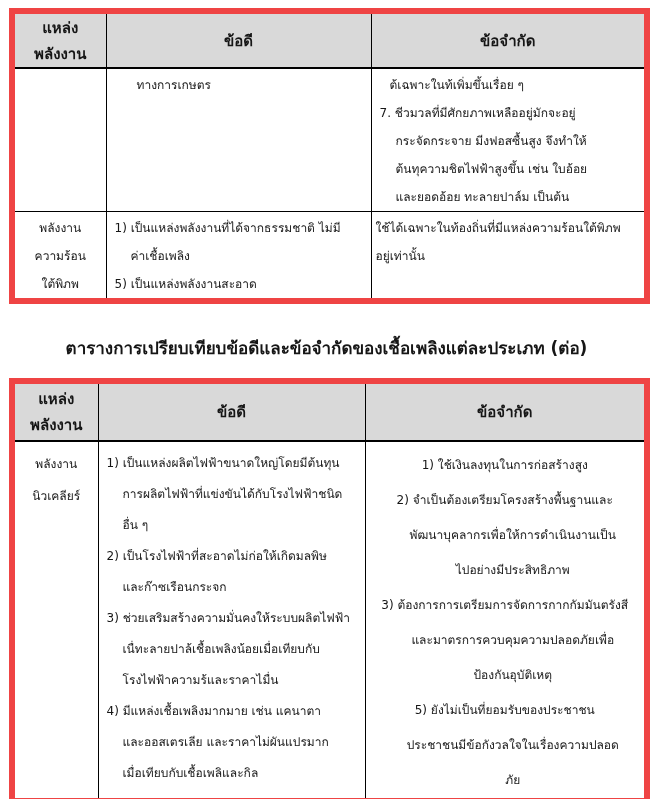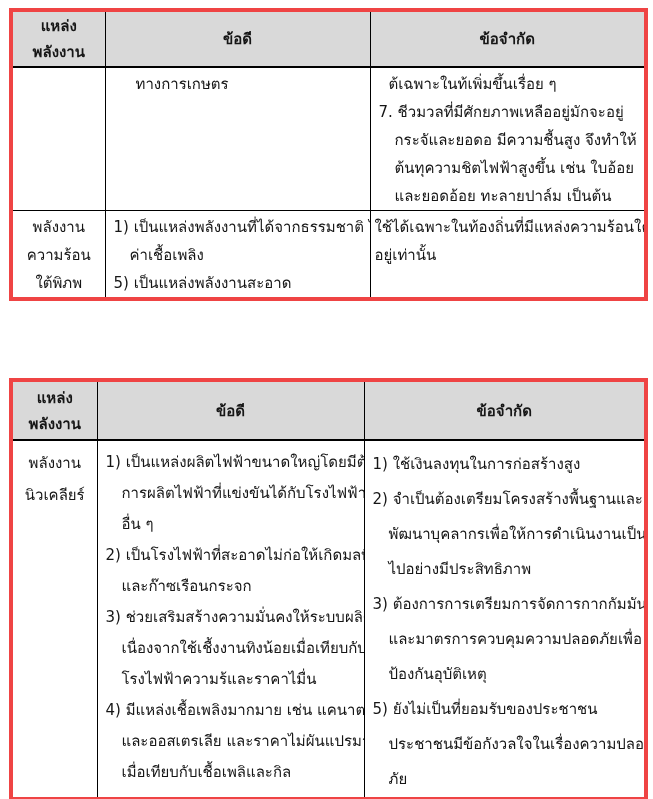--- a/index.html
+++ b/index.html
@@ -7,21 +7,21 @@
     width:653px;height:799px;overflow:hidden;
     font-family:"DejaVu Sans","Liberation Sans",sans-serif;
     color:#161616;
   }
   .page{position:relative;width:653px;height:799px;background:#fff;}
 
   table.tbl{
     border-collapse:collapse;
     table-layout:fixed;
     position:absolute;left:9px;
-    border:4px solid #ef4444;
+    border:6px solid #ef4444;
   }
   .tbl1{top:8px;width:635px;}
   .tbl2{top:378px;width:635px;}
   .tbl th,.tbl td{
     border:1px solid #000;
     padding:0;vertical-align:top;overflow:hidden;
   }
   .tbl th{
     background:#d9d9d9;
     font-weight:bold;font-size:15px;
@@ -29,32 +29,32 @@
     border-bottom:2px solid #000;
   }
   .tbl1 tr.head{height:57px;}
   .tbl2 tr.head{height:60px;}
   .tbl1 tr.r1{height:140px;}
   .tbl1 tr.r2{height:88px;}
   .tbl2 tr.r1{height:353px;}
 
   .hline{line-height:26px;}
 
-  .lines{padding:2px 8px 0 8px;font-size:15px;}
+  .lines{padding:2px 8px 0 8px;font-size:12px;}
   .ln{line-height:28px;white-space:nowrap;}
   .ln.cont{padding-left:16px;}
   .ln.cont-sm{padding-left:10px;}
   .ln.cont-lg{padding-left:22px;}
 
   td.src{text-align:center;}
   td.src .lines{padding-left:2px;padding-right:2px;}
 
   .tbl2 td .lines{padding-top:6px;}
   .tbl2 td.mid .ln{line-height:31px;}
-  .tbl2 td.lim .ln{line-height:35px;}
+  .tbl2 td.lim .ln{line-height:35px;text-align:center;}
   .tbl2 td.src .ln{line-height:32px;}
   .tbl1 tr.r2 .ln{line-height:28px;}
 
   .caption{
     position:absolute;left:0;top:334px;width:653px;
     text-align:center;font-weight:bold;font-size:17px;line-height:28px;
   }
 </style>
 </head>
 <body>
@@ -80,21 +80,21 @@
       <td class="src"></td>
       <td class="mid">
         <div class="lines">
           <div class="ln cont-lg">ทางการเกษตร</div>
         </div>
       </td>
       <td class="lim">
         <div class="lines">
           <div class="ln cont-sm">ต้เฉพาะในท้เพิ่มขึ้นเรื่อย ๆ</div>
           <div class="ln">7. ชีวมวลที่มีศักยภาพเหลืออยู่มักจะอยู่</div>
-          <div class="ln cont">กระจัและยอดอ มีความชื้นสูง จึงทำให้</div>
+          <div class="ln cont">กระจัดกระจาย มีงฟอสซื้นสูง จึงทำให้</div>
           <div class="ln cont">ต้นทุความชิตไฟฟ้าสูงขึ้น เช่น  ใบอ้อย</div>
           <div class="ln cont">และยอดอ้อย ทะลายปาล์ม เป็นต้น</div>
         </div>
       </td>
     </tr>
     <tr class="r2">
       <td class="src">
         <div class="lines">
           <div class="ln">พลังงาน</div>
           <div class="ln">ความร้อน</div>
@@ -111,20 +111,21 @@
       <td class="lim">
         <div class="lines" style="padding-left:4px;">
           <div class="ln">ใช้ได้เฉพาะในท้องถิ่นที่มีแหล่งความร้อนใต้พิภพ</div>
           <div class="ln">อยู่เท่านั้น</div>
         </div>
       </td>
     </tr>
   </tbody>
     </table>
 
+  <div class="caption">ตารางการเปรียบเทียบข้อดีและข้อจำกัดของเชื้อเพลิงแต่ละประเภท (ต่อ)</div>
 
   <table class="tbl tbl2">
     <colgroup>
         <col style="width:86px">
         <col style="width:267px">
         <col style="width:282px">
       </colgroup>
     <tbody>
         <tr class="head">
       <th>
@@ -142,21 +143,21 @@
         </div>
       </td>
       <td class="mid">
         <div class="lines">
           <div class="ln">1) เป็นแหล่งผลิตไฟฟ้าขนาดใหญ่โดยมีต้นทุน</div>
           <div class="ln cont">การผลิตไฟฟ้าที่แข่งขันได้กับโรงไฟฟ้าชนิด</div>
           <div class="ln cont">อื่น ๆ</div>
           <div class="ln">2) เป็นโรงไฟฟ้าที่สะอาดไม่ก่อให้เกิดมลพิษ</div>
           <div class="ln cont">และก๊าซเรือนกระจก</div>
           <div class="ln">3) ช่วยเสริมสร้างความมั่นคงให้ระบบผลิตไฟฟ้า</div>
-          <div class="ln cont">เนื่องจากใช้เชื้งงานทิงน้อยเมื่อเทียบกับ</div>
+          <div class="ln cont">เนื่ทะลายปาล้เชื้อเพลิงน้อยเมื่อเทียบกับ</div>
           <div class="ln cont">โรงไฟฟ้าความร้และราคาไมื่น</div>
           <div class="ln">4) มีแหล่งเชื้อเพลิงมากมาย เช่น แคนาตา</div>
           <div class="ln cont">และออสเตรเลีย และราคาไม่ผันแปรมาก</div>
           <div class="ln cont">เมื่อเทียบกับเชื้อเพลิและกิล</div>
         </div>
       </td>
       <td class="lim">
         <div class="lines">
           <div class="ln">1) ใช้เงินลงทุนในการก่อสร้างสูง</div>
           <div class="ln">2) จำเป็นต้องเตรียมโครงสร้างพื้นฐานและ</div>

